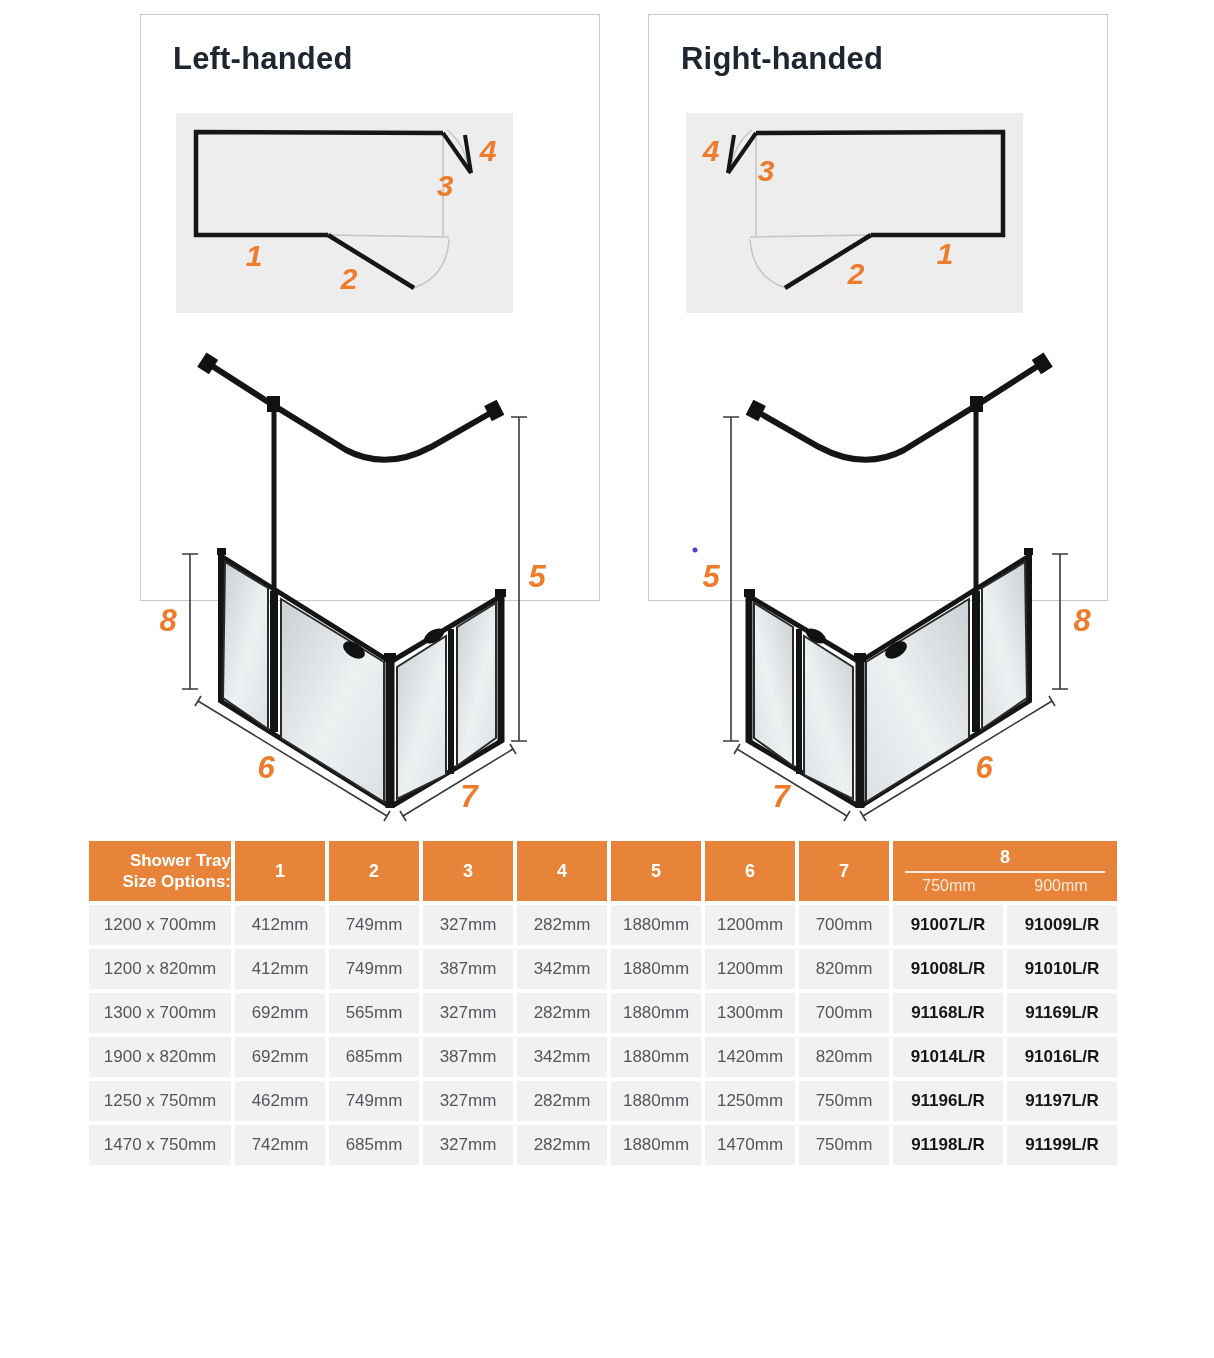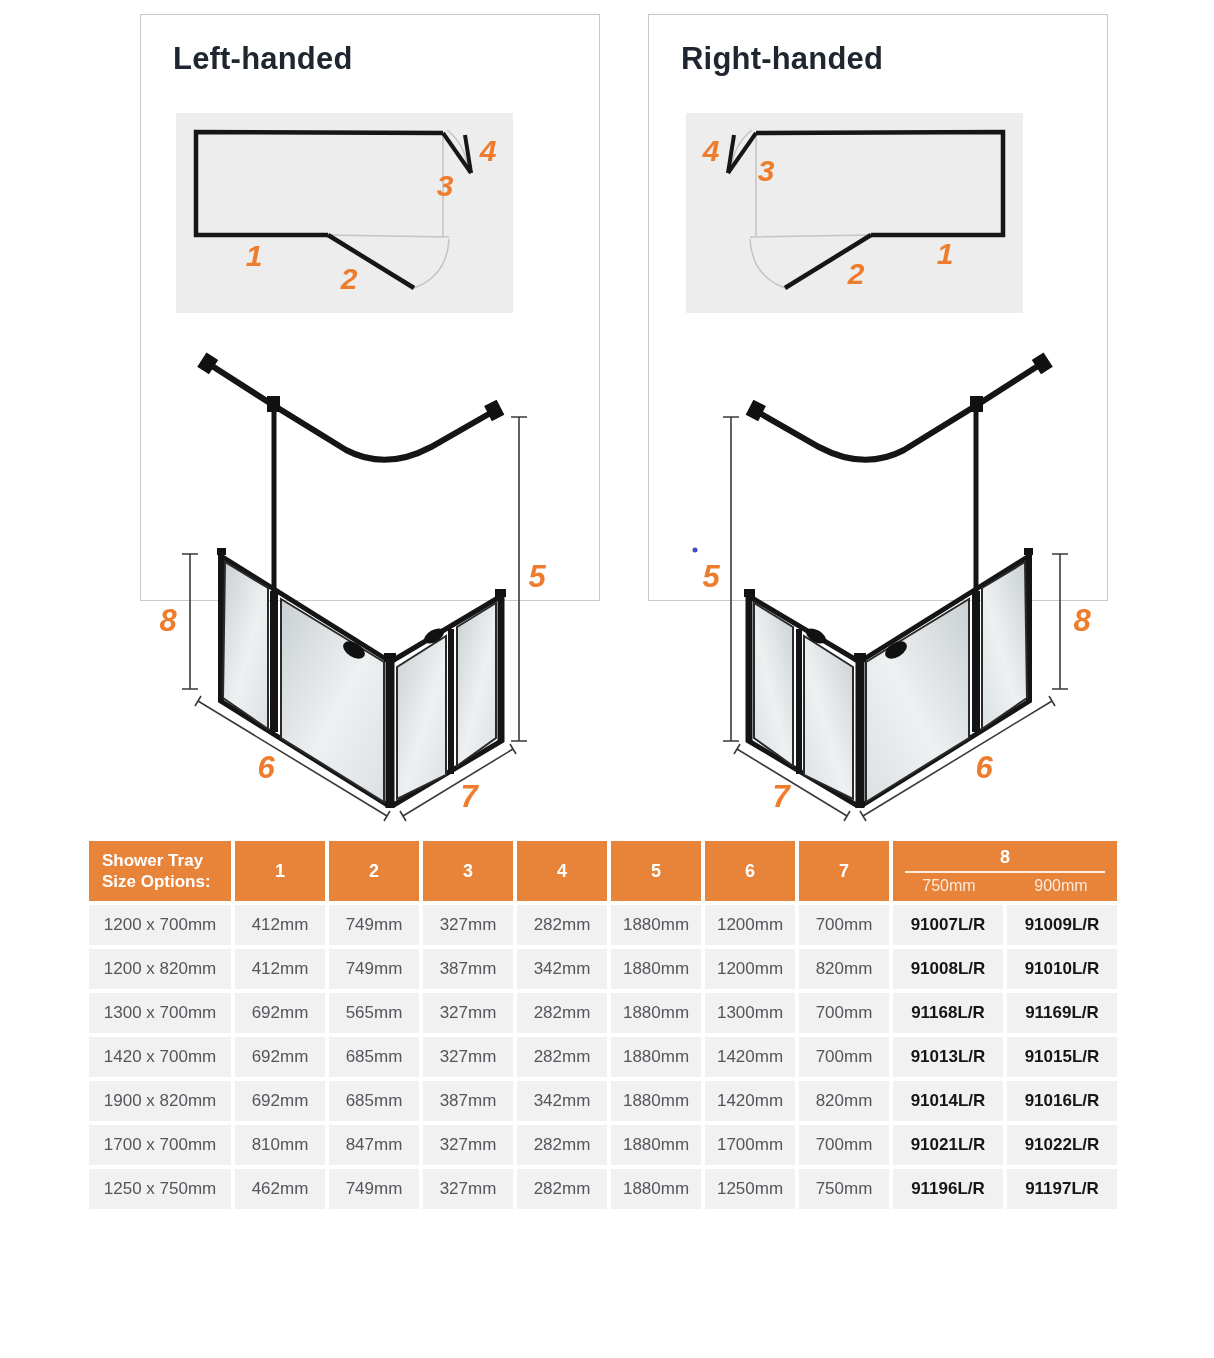--- a/index.html
+++ b/index.html
@@ -27,21 +27,21 @@
   #spec-table{
     position:absolute;left:85px;top:837px;width:1036px;
     border-collapse:separate;border-spacing:4px;table-layout:fixed;
   }
   #spec-table th,#spec-table td{padding:0;margin:0;}
   #spec-table th{
     background:#e8833a;color:#ffffff;height:60px;vertical-align:middle;
     font-size:18px;font-weight:bold;text-align:center;
   }
   #spec-table th.c-size{
-    font-size:17px;text-align:left;padding-left:13px;line-height:1.25;
+    font-size:17px;text-align:right;padding-left:13px;line-height:1.25;
   }
   .eight-top{font-size:18px;font-weight:bold;margin-bottom:3px;}
   .eight-rule{border-top:2px solid rgba(255,255,255,.85);margin:0 12px 4px 12px;height:0;}
   .eight-sub{display:flex;font-weight:normal;}
   .eight-sub span{flex:1;font-size:16px;color:rgba(255,255,255,.82);}
   #spec-table td{
     height:40px;text-align:center;vertical-align:middle;font-size:17px;
     color:#53565a;background:#f1f1f2;
   }
   tr.mid td{background:#c5c6c7;}
@@ -206,62 +206,50 @@
       <td>692mm</td>
       <td>565mm</td>
       <td>327mm</td>
       <td>282mm</td>
       <td>1880mm</td>
       <td>1300mm</td>
       <td>700mm</td>
       <td class="code">91168L/R</td>
       <td class="code">91169L/R</td>
     </tr>
-    <tr>
-      <td class="size">1420 x 700mm</td>
-      <td>692mm</td>
-      <td>685mm</td>
-      <td>327mm</td>
-      <td>282mm</td>
-      <td>1880mm</td>
-      <td>1420mm</td>
-      <td>700mm</td>
-      <td class="code">91013L/R</td>
-      <td class="code">91015L/R</td>
-    </tr>
     <tr class="mid">
       <td class="size">1900 x 820mm</td>
       <td>692mm</td>
       <td>685mm</td>
       <td>387mm</td>
       <td>342mm</td>
       <td>1880mm</td>
       <td>1420mm</td>
       <td>820mm</td>
       <td class="code">91014L/R</td>
       <td class="code">91016L/R</td>
     </tr>
-    <tr class="mid">
-      <td class="size">1700 x 700mm</td>
-      <td>810mm</td>
-      <td>847mm</td>
-      <td>327mm</td>
-      <td>282mm</td>
-      <td>1880mm</td>
-      <td>1700mm</td>
-      <td>700mm</td>
-      <td class="code">91021L/R</td>
-      <td class="code">91022L/R</td>
-    </tr>
     <tr class="dark">
       <td class="size">1250 x 750mm</td>
       <td>462mm</td>
       <td>749mm</td>
       <td>327mm</td>
       <td>282mm</td>
       <td>1880mm</td>
       <td>1250mm</td>
       <td>750mm</td>
       <td class="code">91196L/R</td>
       <td class="code">91197L/R</td>
     </tr>
+    <tr class="dark">
+      <td class="size">1470 x 750mm</td>
+      <td>742mm</td>
+      <td>685mm</td>
+      <td>327mm</td>
+      <td>282mm</td>
+      <td>1880mm</td>
+      <td>1470mm</td>
+      <td>750mm</td>
+      <td class="code">91198L/R</td>
+      <td class="code">91199L/R</td>
+    </tr>
   </tbody>
 </table>
 
 </body></html>

